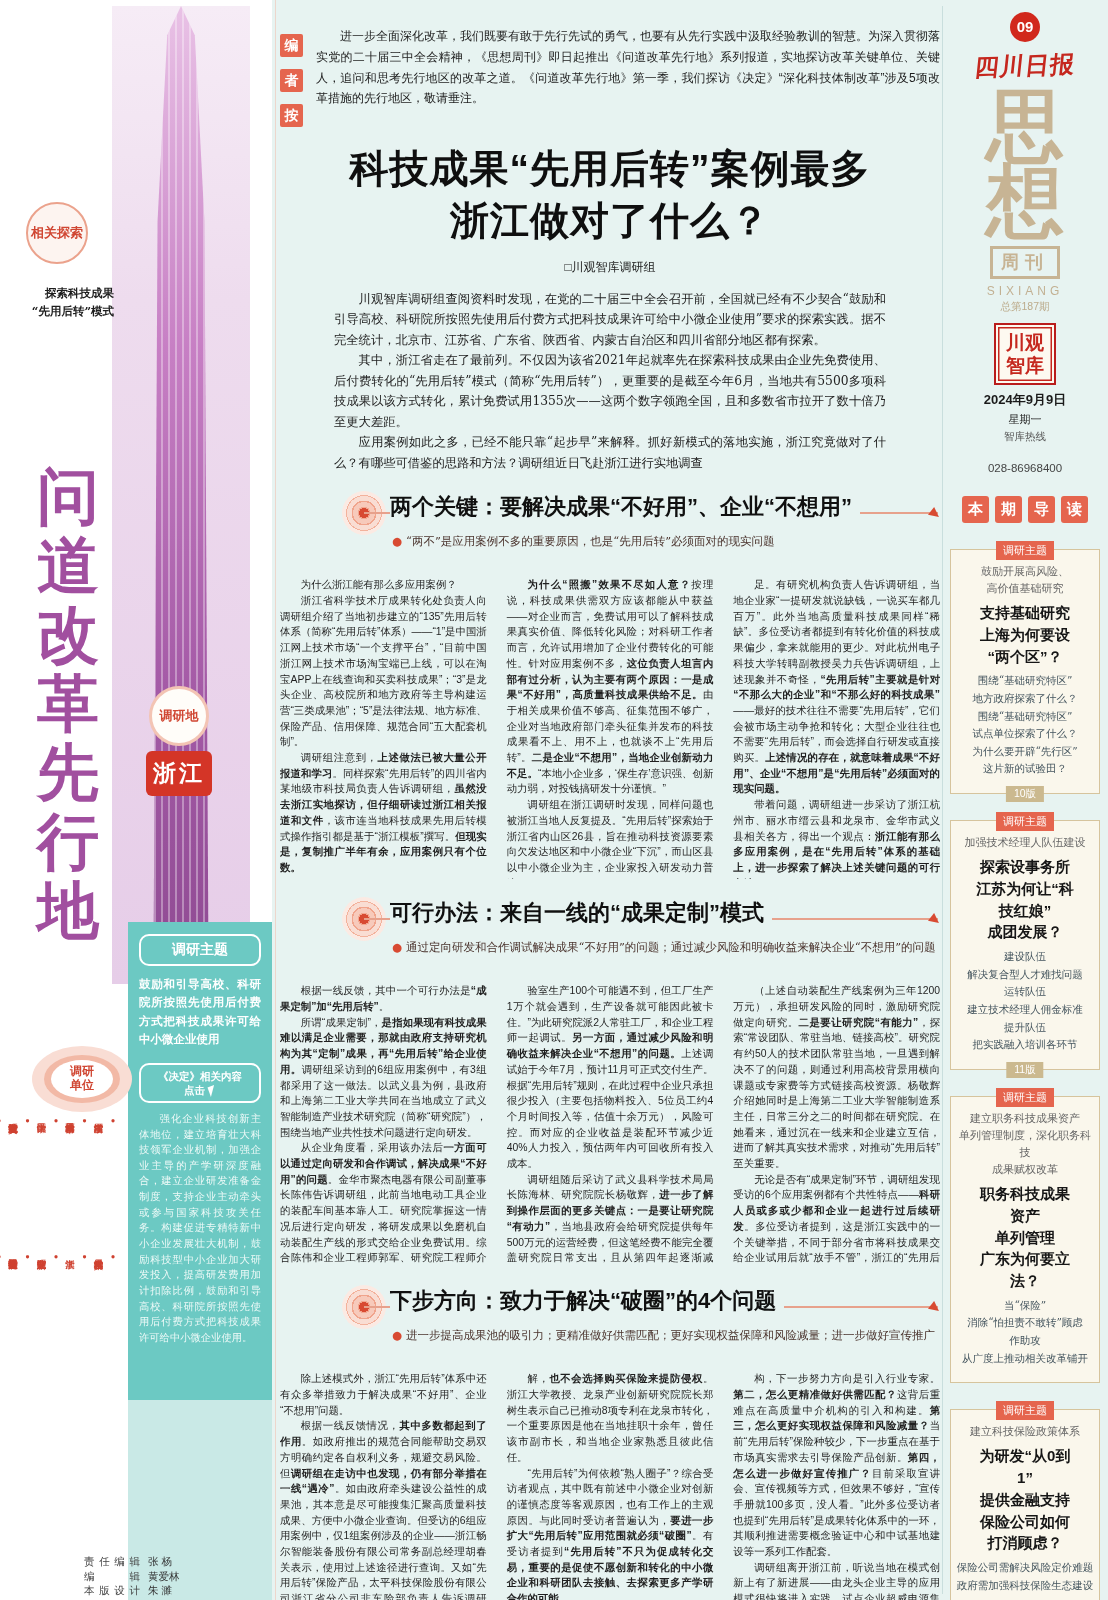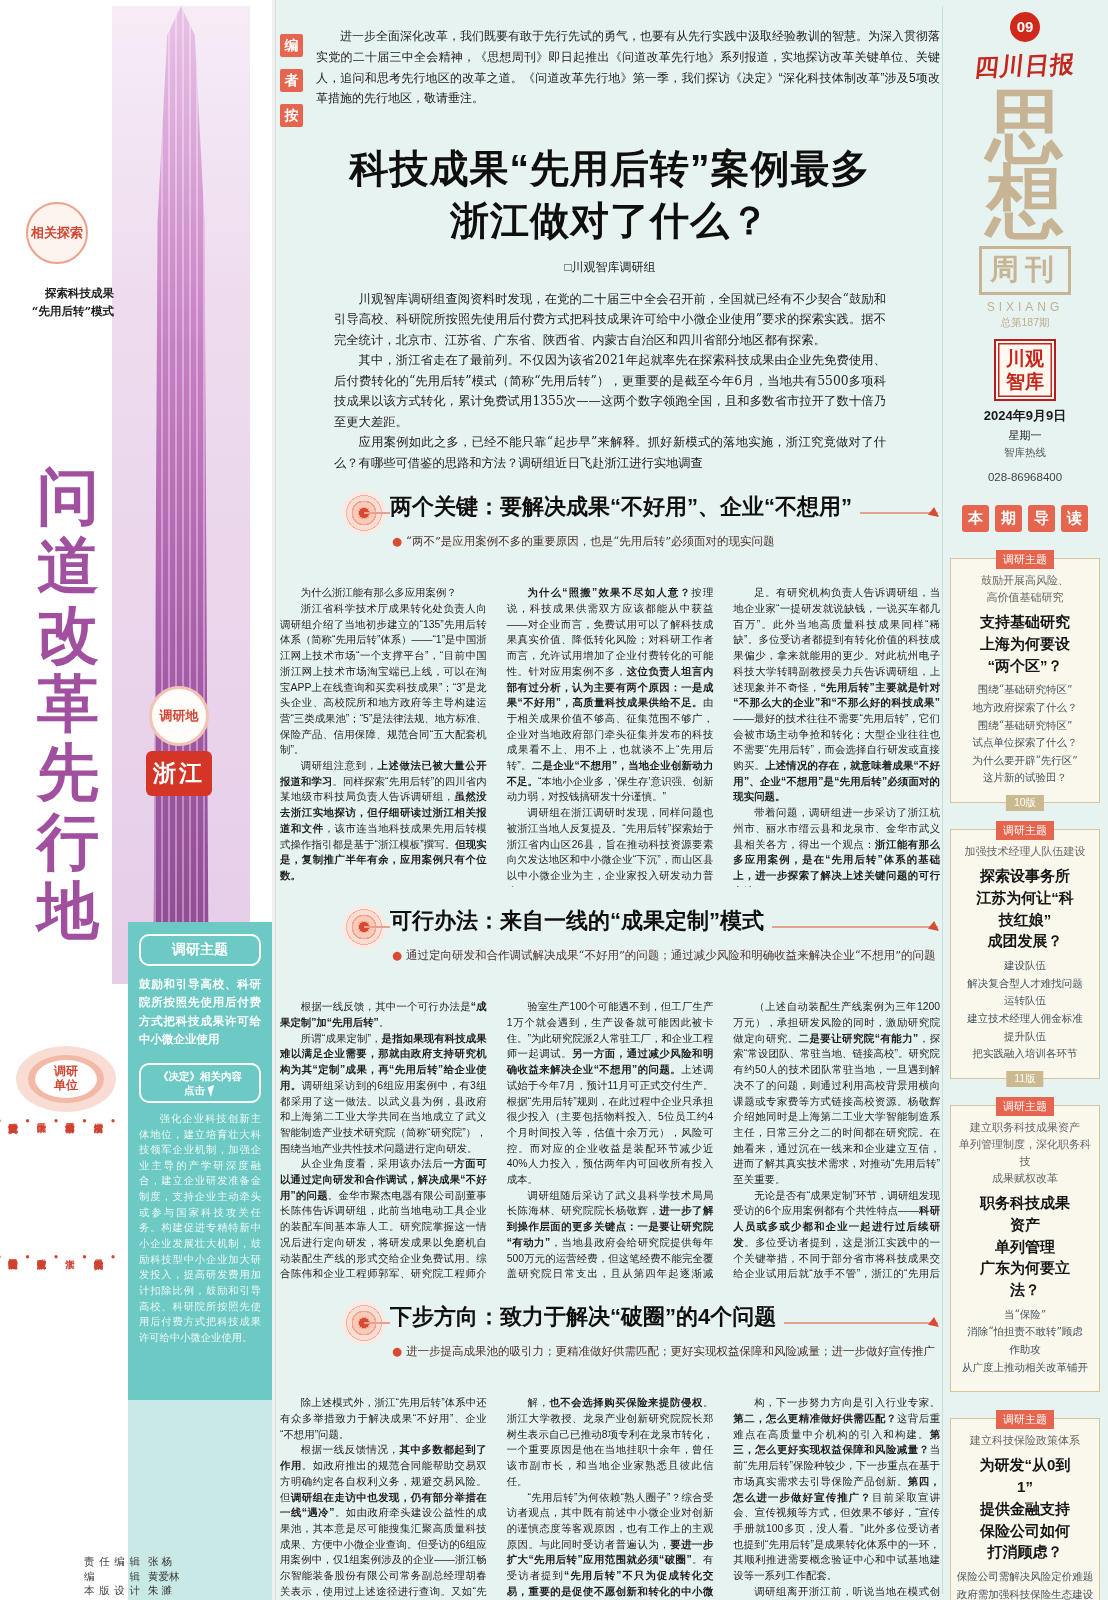--- a/index.html
+++ b/index.html
@@ -22,21 +22,21 @@
   .site-badge{position:absolute;left:146px;top:686px;width:66px;text-align:center;}
   .site-circle{width:54px;height:54px;margin:0 auto;border-radius:50%;background:#fffdf9;border:3px solid #f3c4b4;color:#d04632;font-size:13px;font-weight:bold;display:flex;align-items:center;justify-content:center;line-height:1.2;}
   .site-name{margin-top:5px;background:#d43527;color:#fff;font-size:23px;font-weight:900;text-align:center;border-radius:6px;padding:7px 0;letter-spacing:3px;}
   .teal-panel{position:absolute;left:128px;top:922px;width:144px;height:478px;background:#6cc9c3;box-sizing:border-box;}
   .teal-light{position:absolute;left:128px;top:1400px;width:144px;height:200px;background:#c9e9e6;}
   .theme-box{border:2px solid #fff;border-radius:10px;color:#fff;text-align:center;font-size:14px;font-weight:bold;padding:5px 0;margin:12px 11px 9px;}
   .theme-text{color:#fff;font-size:11.5px;font-weight:bold;line-height:1.6;padding:0 11px;text-align:justify;}
   .decision-box{border:2px solid #fff;border-radius:10px;color:#fff;font-size:10.5px;font-weight:bold;text-align:center;line-height:1.35;padding:4px 2px;margin:14px 11px 8px;position:relative;}
   .cursor-icon{display:inline-block;width:0;height:0;border-top:10px solid #fff;border-right:7px solid transparent;transform:rotate(-20deg);margin-left:4px;vertical-align:-2px;}
   .decision-text{color:#eefaf8;font-size:10.3px;line-height:1.52;padding:0 11px;text-align:justify;text-indent:2em;font-family:"DejaVu Serif",serif;}
-  .units-badge{position:absolute;left:16px;top:1046px;width:100px;height:66px;display:flex;align-items:center;justify-content:center;background:#f9ddd4;border-radius:50%;}
+  .units-badge{position:absolute;left:32px;top:1046px;width:100px;height:66px;display:flex;align-items:center;justify-content:center;background:#f9ddd4;border-radius:50%;}
   .units-badge .mid{width:76px;height:48px;background:#f2b9a6;border-radius:50%;display:flex;align-items:center;justify-content:center;}
   .units-badge .core{width:62px;height:38px;background:#fff;border-radius:50%;display:flex;align-items:center;justify-content:center;color:#d04632;font-size:12px;font-weight:bold;line-height:1.15;text-align:center;}
   .units-group{position:absolute;writing-mode:vertical-rl;width:106px;}
   .units-g1{left:14px;top:1116px;height:134px;}
   .units-g2{left:14px;top:1252px;height:176px;}
   .unit{color:#cf4130;font-size:9.5px;line-height:14px;margin:0 0.5px;}
   .unit::before{content:"●";display:block;font-size:7.5px;margin-bottom:2px;}
   .credits-left{position:absolute;left:84px;top:1554px;width:176px;font-size:10.5px;color:#333;line-height:14.5px;z-index:4;}
   .cl-row{display:flex;}
   .cl-label{width:56px;text-align:justify;text-align-last:justify;margin-right:8px;color:#444;}
@@ -55,41 +55,41 @@
   .sec-head{position:relative;height:84px;}
   .bullseye{position:absolute;left:62px;top:4px;width:44px;height:44px;border-radius:50%;
     background:radial-gradient(circle at 50% 50%,#d84a32 0 5px,#f2a891 5px 6.5px,#f7cabb 6.5px 11px,#f0a48c 11px 12.5px,#f9ddd3 12.5px 17px,#f3b29c 17px 18px,#fbeae3 18px 22px,rgba(0,0,0,0) 22px);}
   .sec-line{position:absolute;left:84px;right:2px;top:25px;height:1.5px;background:#e7a18c;}
   .sec-line::after{content:"";position:absolute;right:-2px;top:-3px;width:0;height:0;border-top:5px solid transparent;border-bottom:5px solid transparent;border-left:10px solid #d84a32;transform:rotate(38deg);}
   .sec-title{position:absolute;left:110px;top:5px;margin:0;font-size:22px;color:#101010;background:#e7f3f1;padding-right:8px;white-space:nowrap;}
   .sec-title .pfx{font-weight:900;}
   .sec-title .rest{font-weight:600;}
   .sec-sf{position:absolute;left:112px;top:47px;font-family:"DejaVu Serif",serif;font-size:11.5px;color:#4a332d;white-space:nowrap;}
   .sec-sf .dot{color:#d84a32;margin-right:4px;}
-  .cols{display:flex;gap:20px;margin-top:14px;overflow:hidden;}
+  .cols{display:flex;gap:20px;margin-top:6px;overflow:hidden;}
   .sec-0 .cols{height:302px;}
   .sec-1 .cols{height:284px;}
   .sec-2 .cols{height:314px;}
   .col{flex:1;min-width:0;font-size:10.4px;line-height:15.7px;color:#1f1f1f;text-align:justify;}
   .para{margin:0;text-indent:2em;}
   .para.kai{font-family:"DejaVu Serif",serif;}
   
   .right-col{position:absolute;left:948px;top:0;width:154px;text-align:center;}
   .page-no{width:30px;height:30px;background:#d1281c;color:#fff;border-radius:50%;font-size:15px;font-weight:bold;line-height:30px;margin:12px auto 8px;}
   .brand{color:#c5271e;font-family:"DejaVu Serif",serif;font-weight:900;font-size:24px;transform:skewX(-8deg) rotate(-2deg);letter-spacing:1px;}
   .weekly{margin-top:6px;}
   .weekly-ch{font-family:"DejaVu Serif",serif;font-weight:900;font-size:78px;line-height:75px;color:#c7b494;}
-  .weekly-box{width:fit-content;margin:8px auto 0;border:3px solid #c7b494;color:#c7b494;font-weight:900;font-size:29px;padding:1px 8px 2px;letter-spacing:6px;font-family:"DejaVu Serif",serif;}
+  .weekly-box{width:fit-content;margin:8px auto 0;border:3px solid #c7b494;color:#c7b494;font-weight:900;font-size:18px;padding:1px 8px 2px;letter-spacing:6px;font-family:"DejaVu Serif",serif;}
   .pinyin{color:#c2b092;font-size:12px;letter-spacing:4px;margin-top:5px;}
   .issue{color:#bcab8b;font-size:10.5px;margin-top:2px;}
   .seal{width:58px;height:58px;margin:9px auto 6px;border:2px solid #b91c1c;box-shadow:inset 0 0 0 2px #fdf9f0,inset 0 0 0 3.5px #c5271e;background:#fdf9f0;display:flex;flex-direction:column;align-items:center;justify-content:center;color:#c5271e;font-family:"DejaVu Serif",serif;font-weight:900;font-size:19px;line-height:23px;}
   .m-date{font-size:13px;font-weight:bold;color:#1a1a1a;margin-top:5px;}
   .m-week{font-size:11px;color:#222;margin-top:3px;}
   .m-hot{font-size:10.5px;color:#555;margin-top:3px;}
-  .m-phone{font-size:11.5px;color:#444;margin-top:11px;}
+  .m-phone{font-size:11.5px;color:#444;margin-top:18px;}
   .digest-tags{display:flex;justify-content:center;gap:6px;margin-top:22px;}
   .digest-tag{width:27px;height:27px;background:#e5654e;color:#fff;font-weight:bold;font-size:15px;display:flex;align-items:center;justify-content:center;border-radius:3px;}
   .card{position:relative;border:1px solid #d6c49d;background:#faf7ec;margin:26px 2px 0;padding:13px 5px 15px;text-align:center;}
   .card-tag{position:absolute;top:-9px;left:50%;transform:translateX(-50%);background:#e5654e;color:#fff;font-size:11px;padding:2px 7px;white-space:nowrap;}
   .card-kicker{font-size:11px;color:#666;line-height:1.55;}
   .card-title{font-size:15px;font-weight:900;color:#161616;line-height:1.45;margin:5px 18px;}
   .card-bullets{font-family:"DejaVu Serif",serif;font-size:10.5px;color:#44555e;line-height:1.68;}
   .card-page{position:absolute;bottom:-9px;left:50%;transform:translateX(-50%);background:#cbb98f;color:#fff;font-size:10.5px;padding:1px 8px;white-space:nowrap;}
   .qr-wrap{margin-top:40px;}
   .qr{width:82px;height:82px;margin:0 auto;border:2px solid #000;position:relative;

